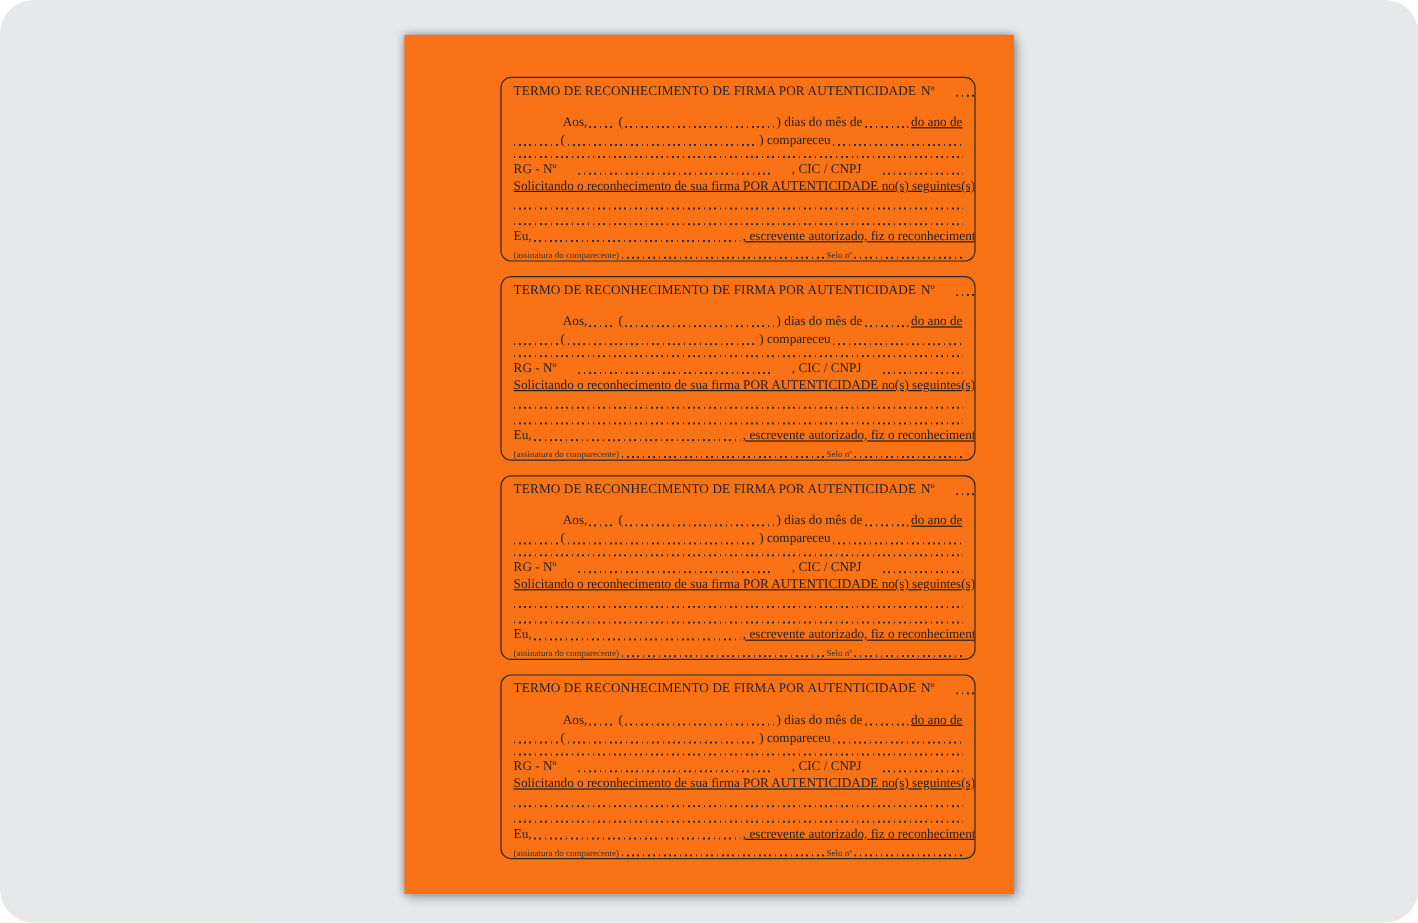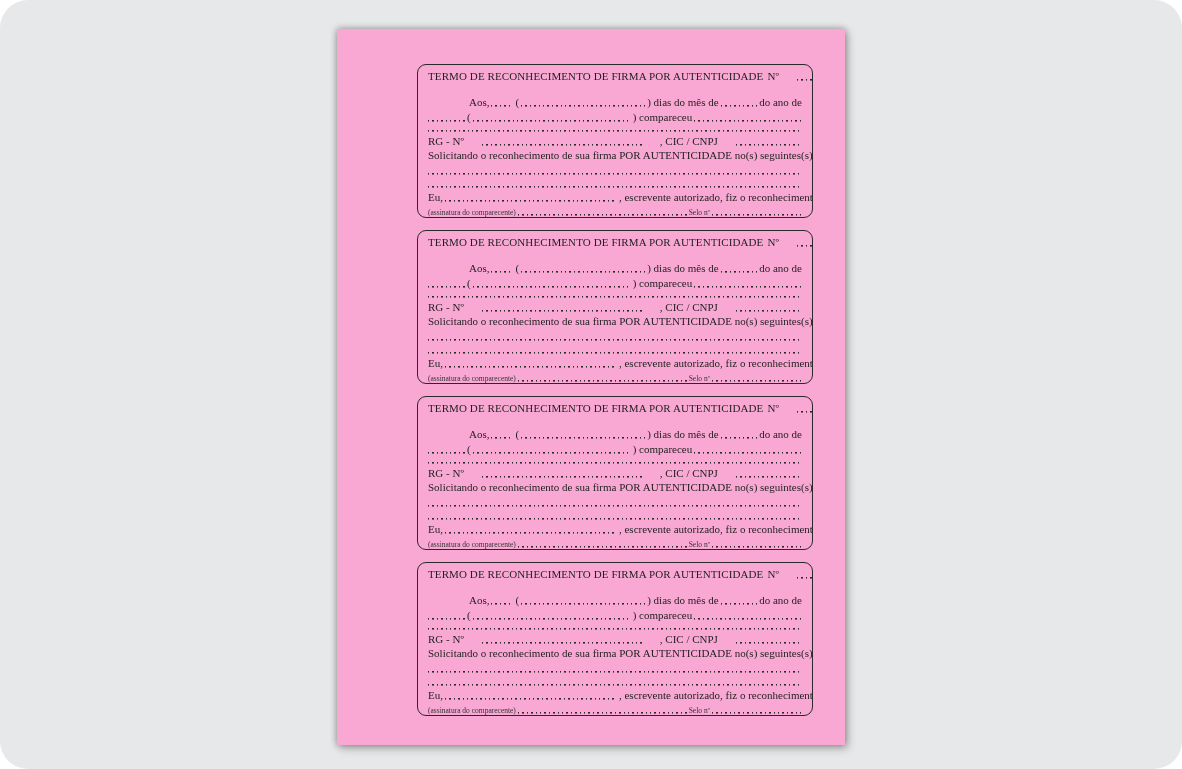--- a/index.html
+++ b/index.html
@@ -12,21 +12,21 @@
   .canvas {
     position: absolute; left: 0; top: 0;
     width: 1182px; height: 769px;
     background: #e7e8e9;
     border-radius: 28px;
     overflow: hidden;
   }
   .page {
     position: absolute; left: 337px; top: 29px;
     width: 508px; height: 716px;
-    background: #f9a8d4;
+    background: #f97316;
     box-shadow: 0 0 7px rgba(0,0,0,0.38), 3px 4px 9px rgba(0,0,0,0.20);
   }
   .block {
     margin-left: 80px;
     width: 396px; height: 154px;
     border: 1px solid #2a2a2a;
     border-radius: 9px;
     padding: 4px 10px 3px 10px;
     margin-bottom: 12px;
     color: #1f1f1f;
@@ -36,21 +36,21 @@
   .block.first { margin-top: 35px; }
   .line {
     display: flex;
     align-items: flex-end;
     white-space: nowrap;
     height: 15px;
     line-height: 13px;
   }
   .line .t { padding: 0 2px; flex: 0 0 auto; }
   .line .t:first-child { padding-left: 0; }
-  .line .t:last-child { padding-right: 0; }
+  .line .t:last-child { padding-right: 0; text-decoration: underline; }
   .hdr { height: 14px; margin-bottom: 11px; }
   .hdr .t { letter-spacing: 0.1px; }
   .sp { flex: 1 1 auto; }
   
   .d {
     flex: 0 0 auto;
     height: 12px;
     background-image: repeating-linear-gradient(to right, #2a2a2a 0 1.4px, transparent 1.4px 4.4px);
     background-size: 100% 1.6px;
     background-repeat: no-repeat;

